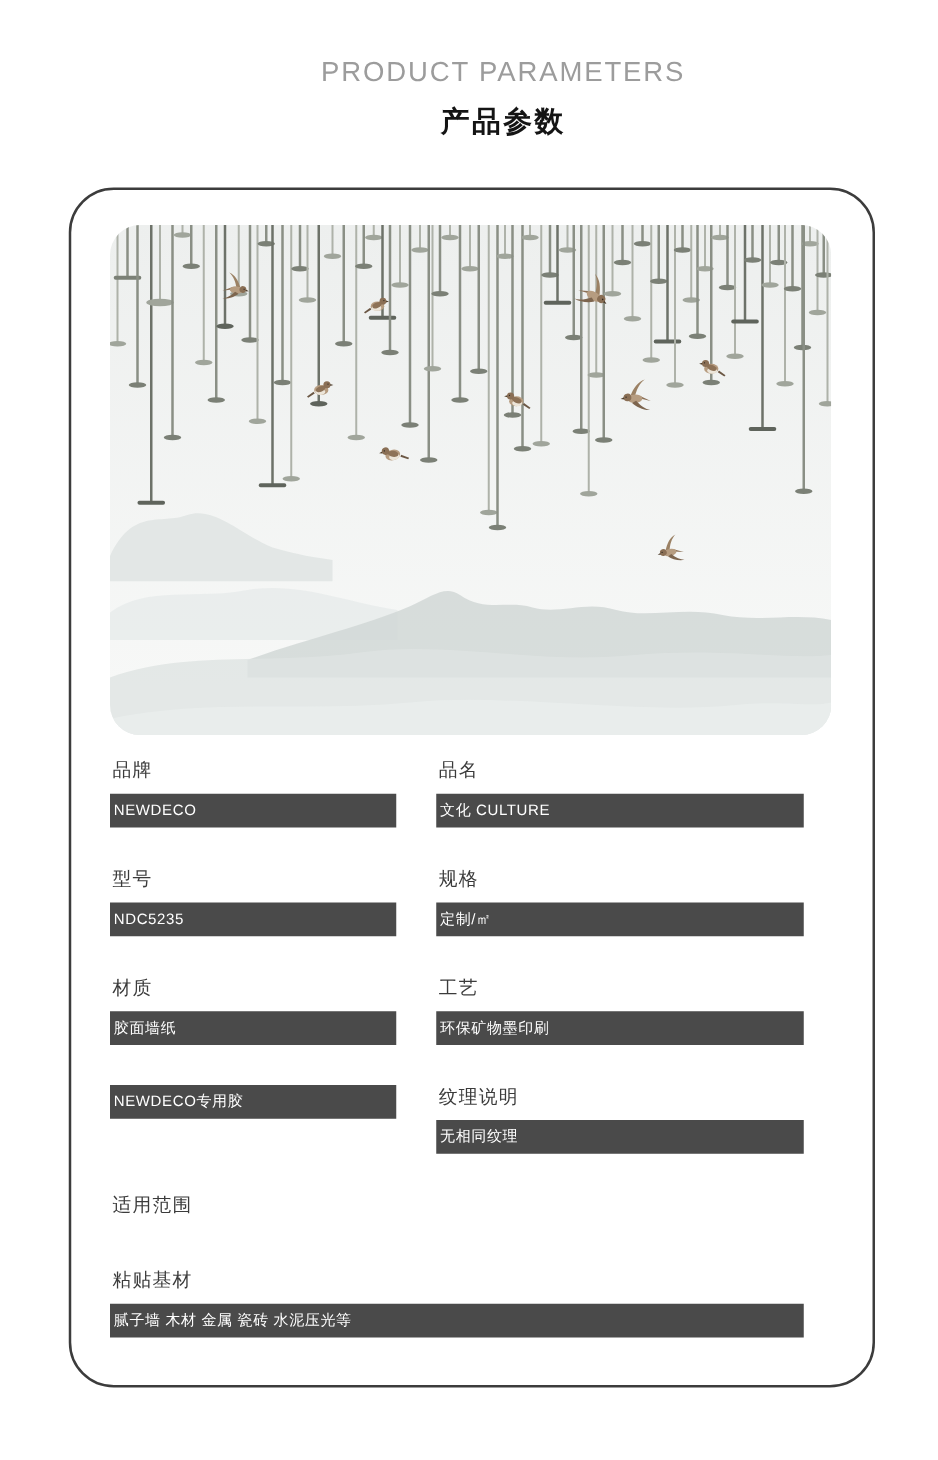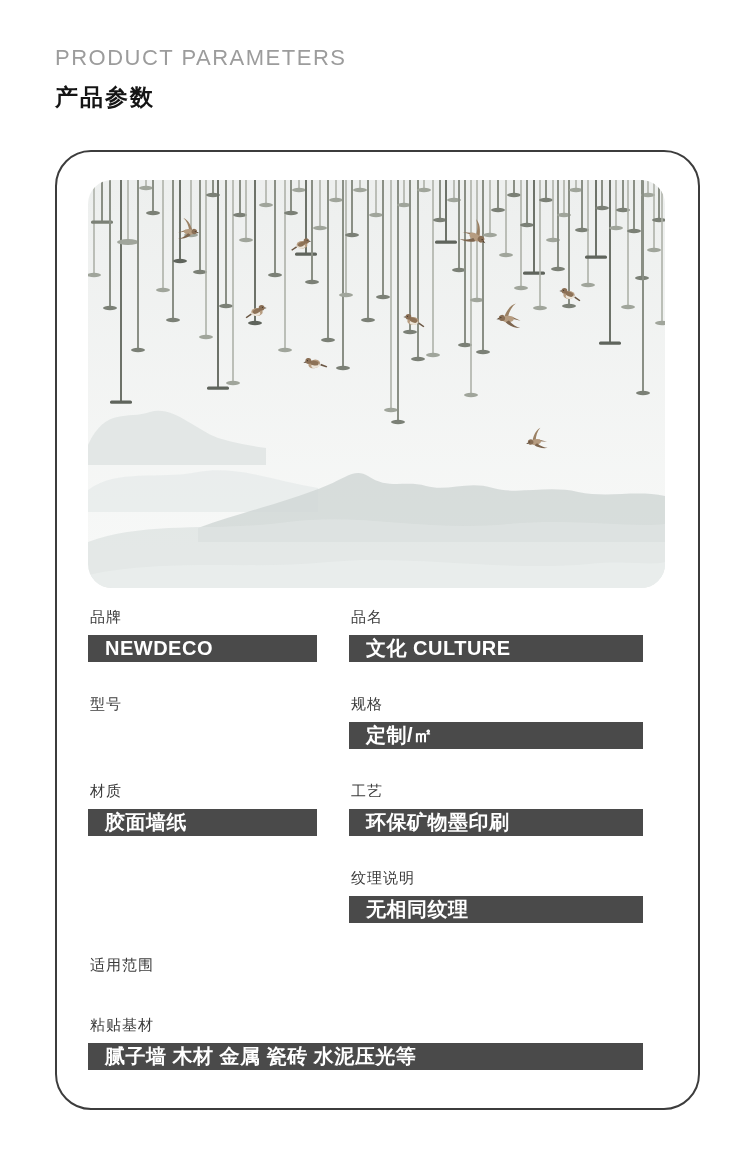--- a/index.html
+++ b/index.html
@@ -1,21 +1,21 @@
 <!DOCTYPE html>
 <html style="--bar-bg: #4a4a4a; --bar-text: #ffffff; --label-text: #3b3b3b; --border: #3c3c3c; --title-en: #9c9c9c; --title-cn: #141414;"><head>
 <meta charset="utf-8">
 <style>
   html,body{margin:0;padding:0;}
   body{
     width:750px;height:1168px;background:#ffffff;
     font-family:"Liberation Sans","DejaVu Sans",sans-serif;
     position:relative;overflow:hidden;
   }
-  .page-header{margin:45px 0 0 55px;}
+  .page-header{margin:45px 0 0 55px;text-align:center;}
   .title-en{
     font-size:22px;line-height:26px;font-weight:normal;
     color:var(--title-en,#9c9c9c);letter-spacing:1.5px;margin:0;
   }
   .title-cn{
     font-size:23px;line-height:30px;font-weight:bold;
     color:var(--title-cn,#141414);margin:11px 0 0 0;letter-spacing:2px;
   }
   .card{
     box-sizing:border-box;width:645px;height:960px;
@@ -33,22 +33,22 @@
     gap:32px;
   }
   .field{min-width:0;}
   .field.full{grid-column:1 / -1;}
   .field .label{
     font-size:15px;line-height:20px;color:var(--label-text,#3b3b3b);
     margin:0 0 8px 2px;letter-spacing:1px;
   }
   .field .bar{
     height:27px;line-height:27px;background:var(--bar-bg,#4a4a4a);
-    color:var(--bar-text,#ffffff);font-size:20px;font-weight:bold;
-    padding-left:17px;letter-spacing:0.5px;white-space:nowrap;overflow:hidden;
+    color:var(--bar-text,#ffffff);font-size:12px;font-weight:normal;
+    padding-left:3px;letter-spacing:0.5px;white-space:nowrap;overflow:hidden;
   }
 </style>
 </head>
 <body>
 
 <div class="page-header">
   <h1 class="title-en">PRODUCT PARAMETERS</h1>
   <h2 class="title-cn">产品参数</h2>
 </div>
 
@@ -272,34 +272,36 @@
     <div class="field">
       <div class="label">品牌</div>
       <div class="bar">NEWDECO</div>
     </div>
     <div class="field">
       <div class="label">品名</div>
       <div class="bar">文化 CULTURE</div>
     </div>
     <div class="field">
       <div class="label">型号</div>
+      <div class="bar">NDC5235</div>
     </div>
     <div class="field">
       <div class="label">规格</div>
       <div class="bar">定制/㎡</div>
     </div>
     <div class="field">
       <div class="label">材质</div>
       <div class="bar">胶面墙纸</div>
     </div>
     <div class="field">
       <div class="label">工艺</div>
       <div class="bar">环保矿物墨印刷</div>
     </div>
     <div class="field">
+      <div class="bar">NEWDECO专用胶</div>
     </div>
     <div class="field">
       <div class="label">纹理说明</div>
       <div class="bar">无相同纹理</div>
     </div>
     <div class="field full">
       <div class="label">适用范围</div>
     </div>
     <div class="field full">
       <div class="label">粘贴基材</div>

